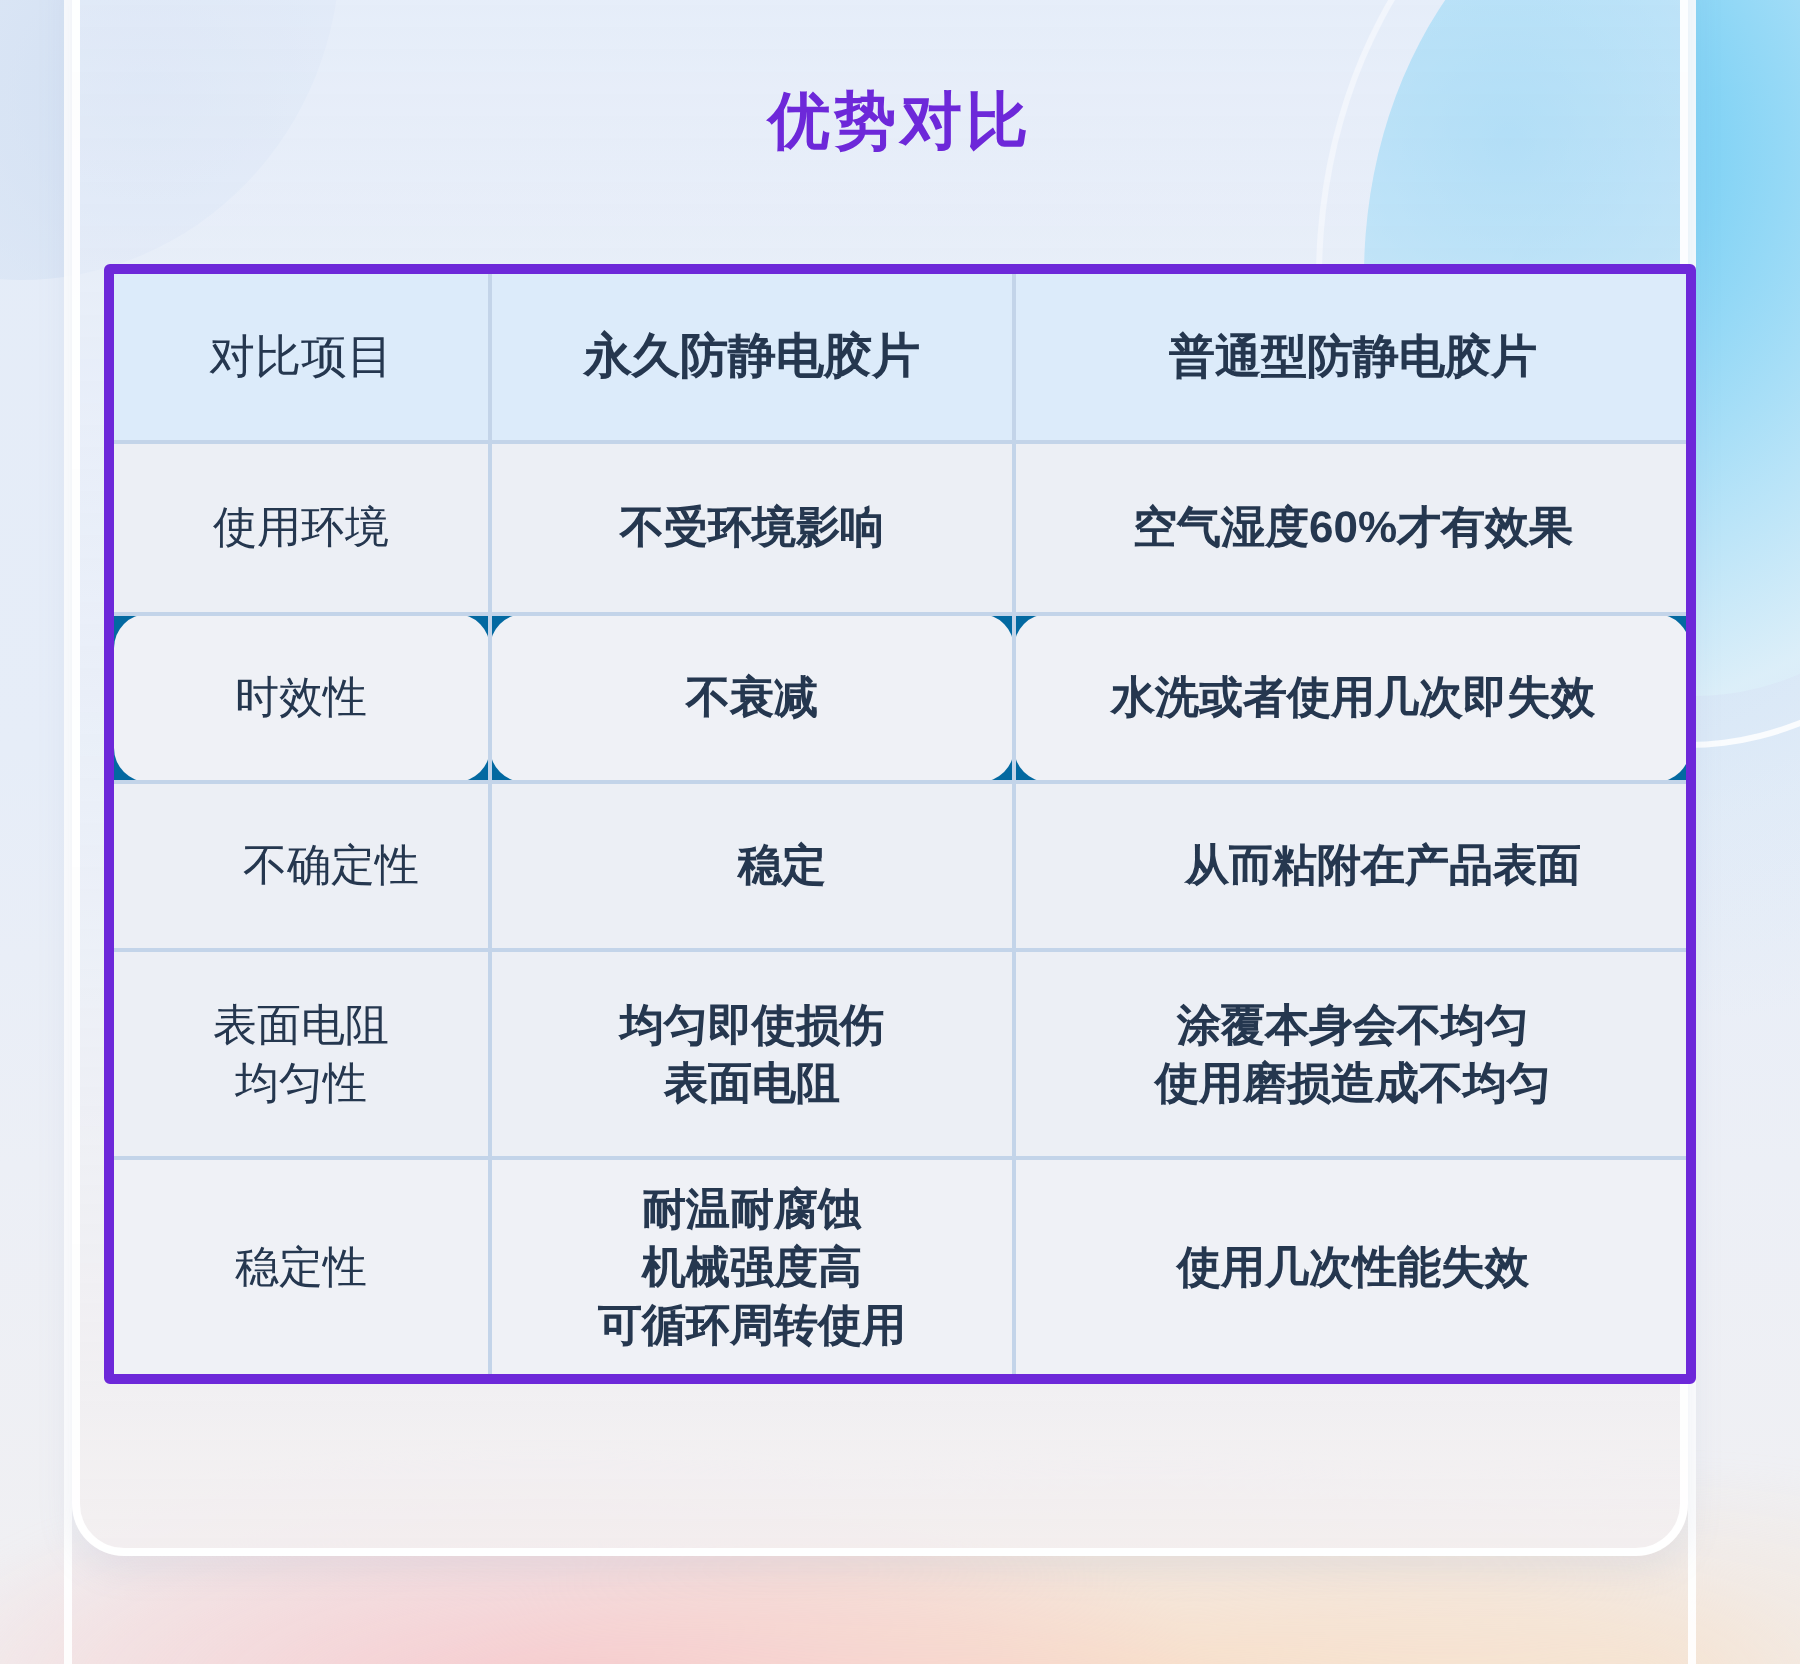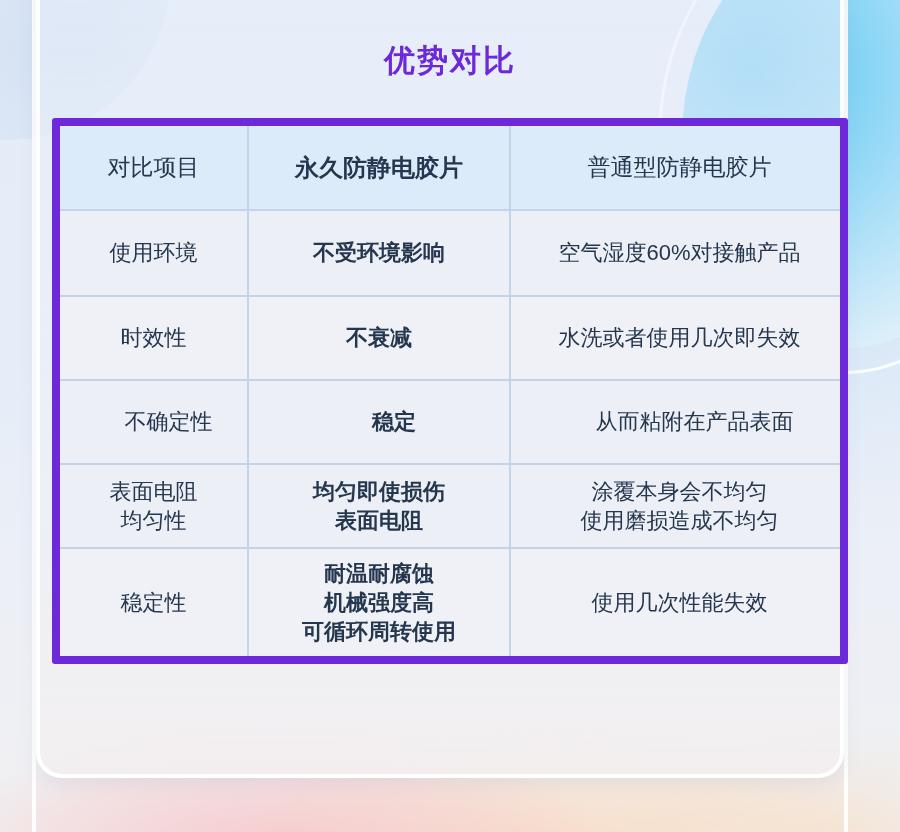--- a/index.html
+++ b/index.html
@@ -116,23 +116,23 @@
     font-weight: bold;
     color: #6d28d9;
     letter-spacing: 2px;
     z-index: 4;
   }
 
   
   .table-wrap {
     position: absolute;
     left: 52px;
-    top: 118px;
+    top: 132px;
     width: 796px;
-    border: 8px solid #6d28d9;
+    border: 5px solid #6d28d9;
     border-radius: 3px;
     background: #0369a1;
     z-index: 3;
     overflow: hidden;
   }
 
   table.cmp {
     width: 100%;
     border-collapse: collapse;
     table-layout: fixed;
@@ -146,21 +146,21 @@
     border-right: 2px solid #c3d4e9;
     border-bottom: 2px solid #c3d4e9;
     text-align: center;
     vertical-align: middle;
     color: #25374f;
     font-size: 22px;
     line-height: 1.32;
     padding: 10px 6px;
     white-space: pre-line;
   }
-  table.cmp td:last-child { border-right: none; }
+  table.cmp td:last-child { border-right: none; font-weight: bold; }
   table.cmp tr:last-child td { border-bottom: none; }
 
   
   tr.head td {
     background: #dcebfa;
     height: 84px;
     font-size: 23px;
   }
   tr.head td.k-hl { font-weight: bold; font-size: 24px; margin-left: 44px; }
 
@@ -172,24 +172,24 @@
     font-weight: bold;
     color: #22344c;
     margin-top: 16px;
   }
 
   td.col-label  { color: #27394f; }
   td.col-plain  { color: #27394f; }
 
   
   tr.r1 td { height: 86px; }
-  tr.r2 td { height: 84px; }
+  tr.r2 td { height: 84px; border-radius: 17px; }
   tr.r3 td { height: 84px; padding-left: 36px; }
   tr.r4 td { height: 80px; }
-  tr.r5 td { height: 84px; }
+  tr.r5 td { height: 104px; }
   tr.r6 td { height: 84px; }
 </style>
 </head>
 <body>
 
 <div class="bg-root">
   <div class="bg-arc-left"></div>
   <div class="bg-peach"></div>
   <div class="bg-arc-soft"></div>
   <div class="bg-arc"></div>
@@ -212,21 +212,21 @@
     <tbody>
       <tr class="head">
         <td>对比项目</td>
         <td class="k-hl">永久防静电胶片</td>
         <td>普通型防静电胶片</td>
       </tr>
 
       <tr class="body r1">
         <td class="col-label">使用环境</td>
         <td class="col-feature">不受环境影响</td>
-        <td class="col-plain">空气湿度60%对接触产品</td>
+        <td class="col-plain">空气湿度60%才有效果</td>
       </tr>
 
       <tr class="body alt r2">
         <td class="col-label">时效性</td>
         <td class="col-feature">不衰减</td>
         <td class="col-plain">水洗或者使用几次即失效</td>
       </tr>
 
       <tr class="body r3">
         <td class="col-label">不确定性</td>

